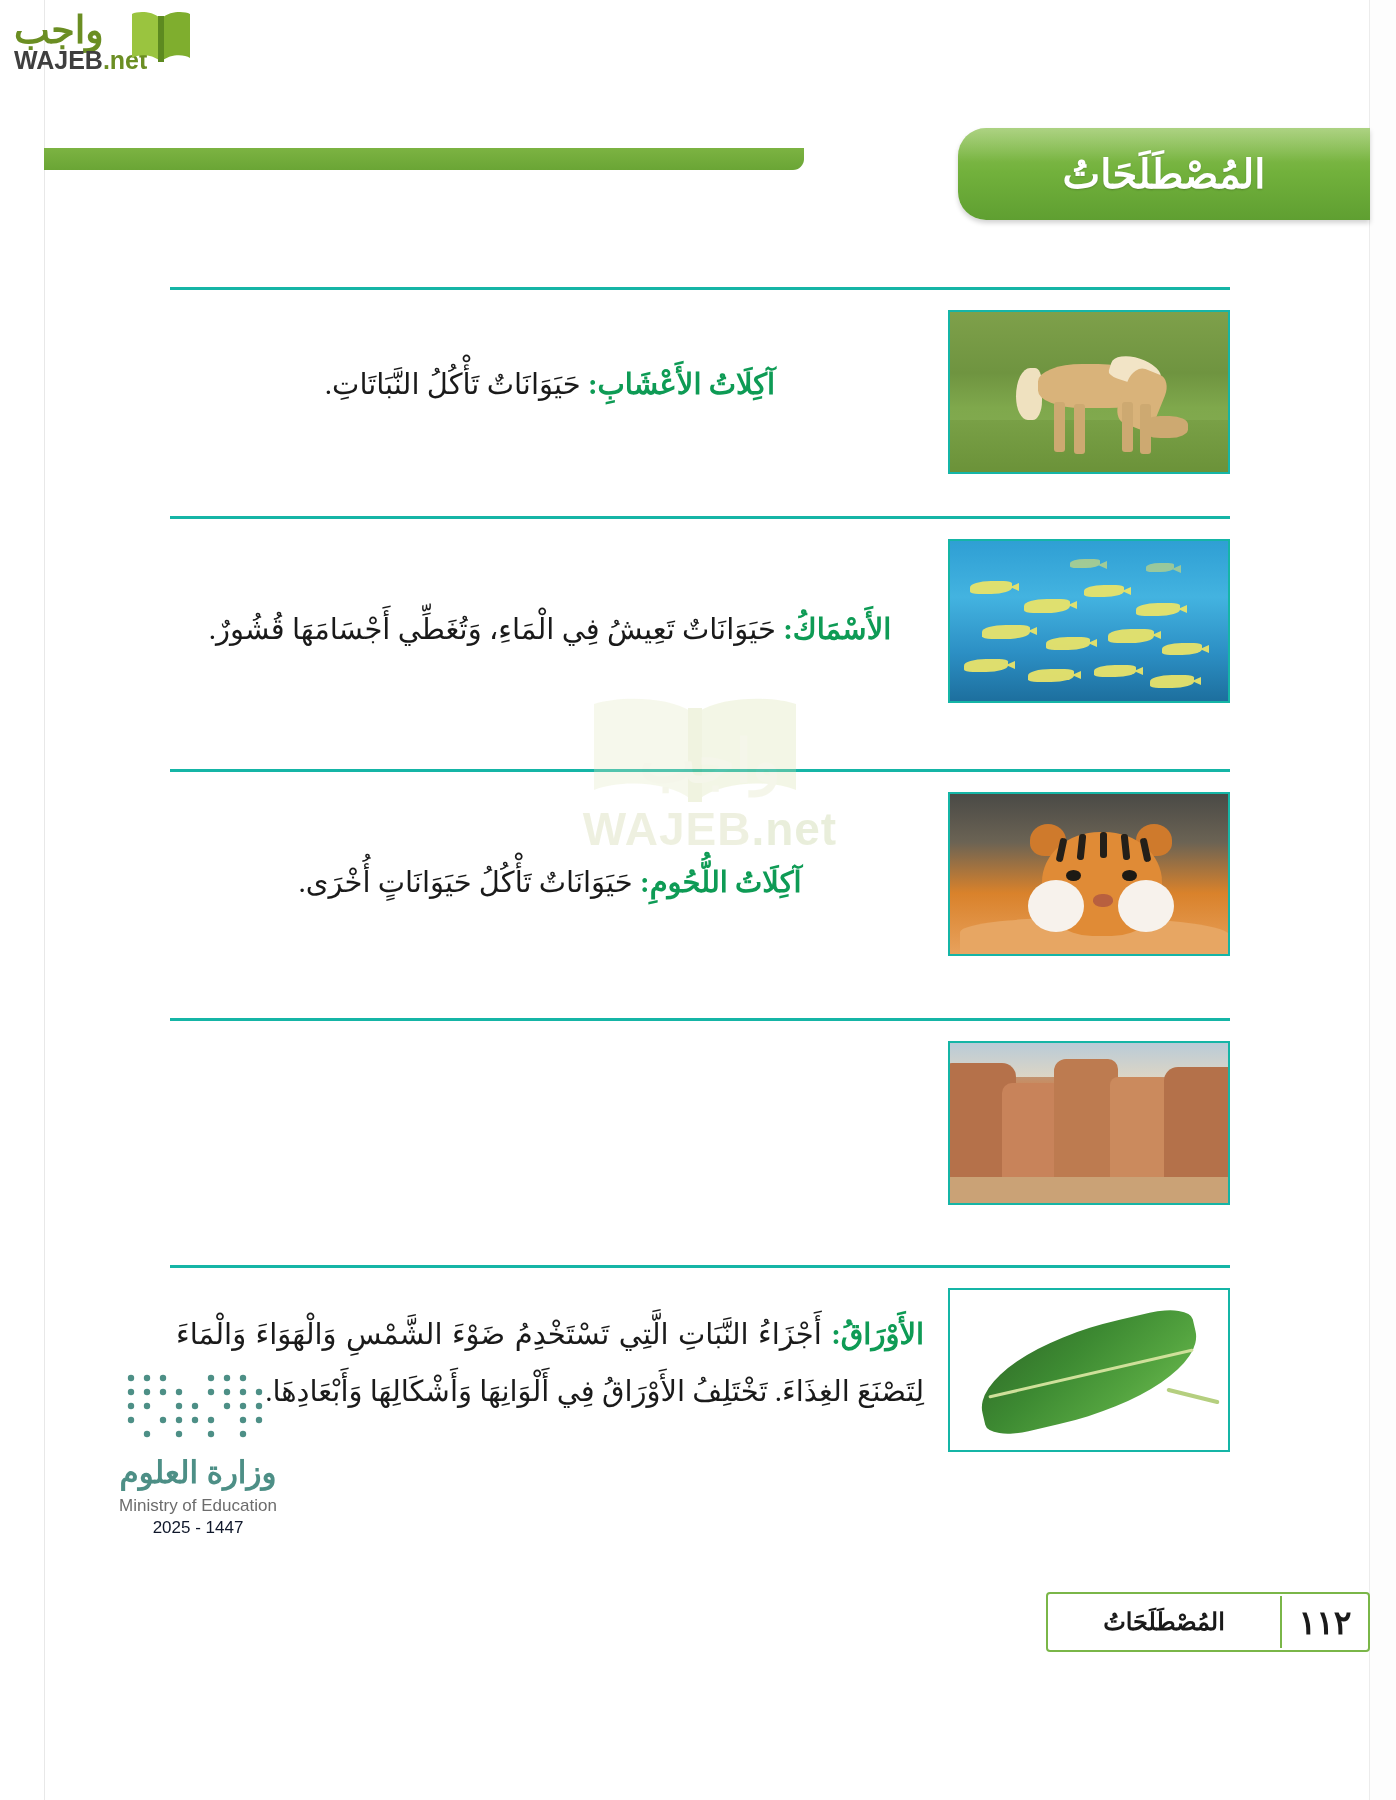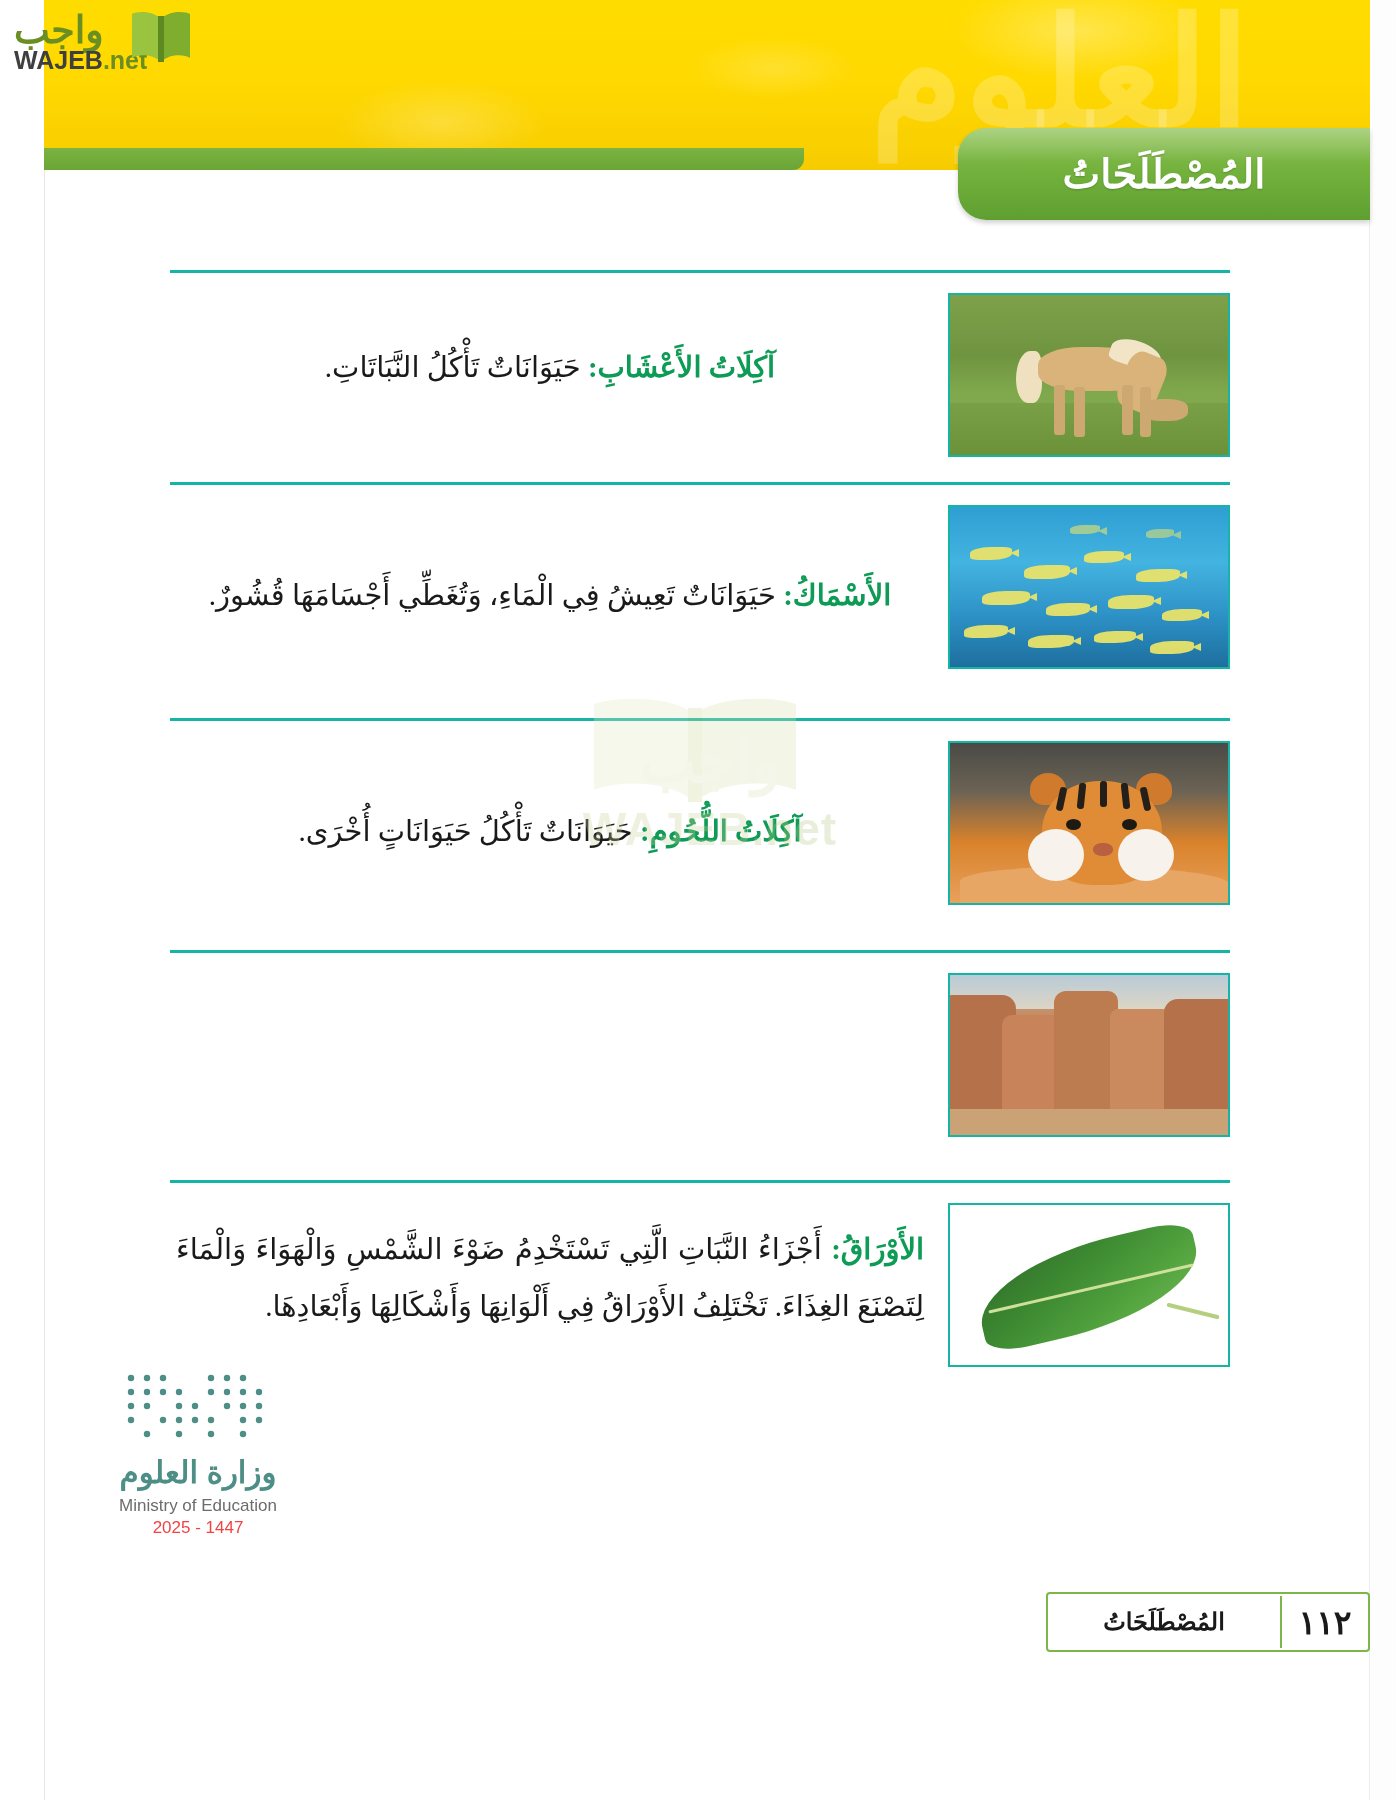--- a/index.html
+++ b/index.html
@@ -78,21 +78,21 @@
     font-size:46px;font-weight:bold;color:#c9cf9a;letter-spacing:1px;
   }
   .wm-center .ctext .net2{color:#b9c98a;}
   .wm-center .car{
     position:absolute;left:0;top:36px;width:560px;text-align:center;
     font-size:60px;color:#dfe4bd;font-weight:bold;
   }
 
   
   .glossary{position:absolute;left:170px;top:270px;width:1060px;}
-  .entry{position:relative;width:1060px;}
+  .entry{position:relative;width:1060px;margin-top:17px;}
   .divider{height:3px;background:#15b5a6;width:100%;}
   .entry-body{position:relative;display:flex;align-items:flex-start;padding-top:20px;}
   .entry-pic{
     width:278px;flex:0 0 278px;border:2px solid #15b5a6;
     height:160px;overflow:hidden;position:relative;background:#cfd8c7;
     margin-right:0;margin-left:24px;
   }
   .entry-text{
     flex:1;direction:rtl;text-align:justify;
     font-size:29px;line-height:1.95;color:#1a1a1a;
@@ -150,21 +150,21 @@
   }
 
   
   .moe{position:absolute;left:78px;top:1370px;width:240px;text-align:center;}
   .moe-dots{width:150px;height:72px;margin:0 auto 8px auto;}
   .moe-ar{
     font-size:31px;color:#4d8f86;font-weight:bold;letter-spacing:2px;direction:rtl;
     font-family:"Liberation Sans",sans-serif;
   }
   .moe-en{font-family:"Liberation Sans",sans-serif;direction:ltr;font-size:17px;color:#6c6c6c;margin-top:5px;}
-  .moe-yr{font-family:"Liberation Sans",sans-serif;direction:ltr;font-size:17px;color:#ef4444;margin-top:2px;}
+  .moe-yr{font-family:"Liberation Sans",sans-serif;direction:ltr;font-size:17px;color:#0f172a;margin-top:2px;}
 
   .pagebar{
     position:absolute;right:26px;top:1592px;width:320px;height:56px;
     border:2px solid #7ab648;border-radius:4px;background:#ffffff;
     display:flex;align-items:center;direction:rtl;
   }
   .page-num{
     width:86px;height:52px;border-left:2px solid #7ab648;
     display:flex;align-items:center;justify-content:center;
     font-size:33px;font-weight:bold;color:#1a1a1a;
@@ -172,23 +172,20 @@
   .page-label{flex:1;text-align:center;font-size:24px;font-weight:bold;color:#1a1a1a;}
 </style>
 </head>
 <body>
 
 <div class="page">
 
   <div class="page-edge-left"></div>
   <div class="page-edge-right"></div>
 
-  <div class="top-banner">
-    <div class="ghost">العلوم</div>
-  </div>
   <div class="banner-bottom-strip round"></div>
 
   <div class="title-tab">
     <span class="title-text">المُصْطَلَحَاتُ</span>
   </div>
 
   <div class="wm-logo">
     <div class="wm-text">
       <div class="wm-ar">واجب</div>
       <div class="wm-en"><span>WAJEB</span><span class="net">.net</span></div>

